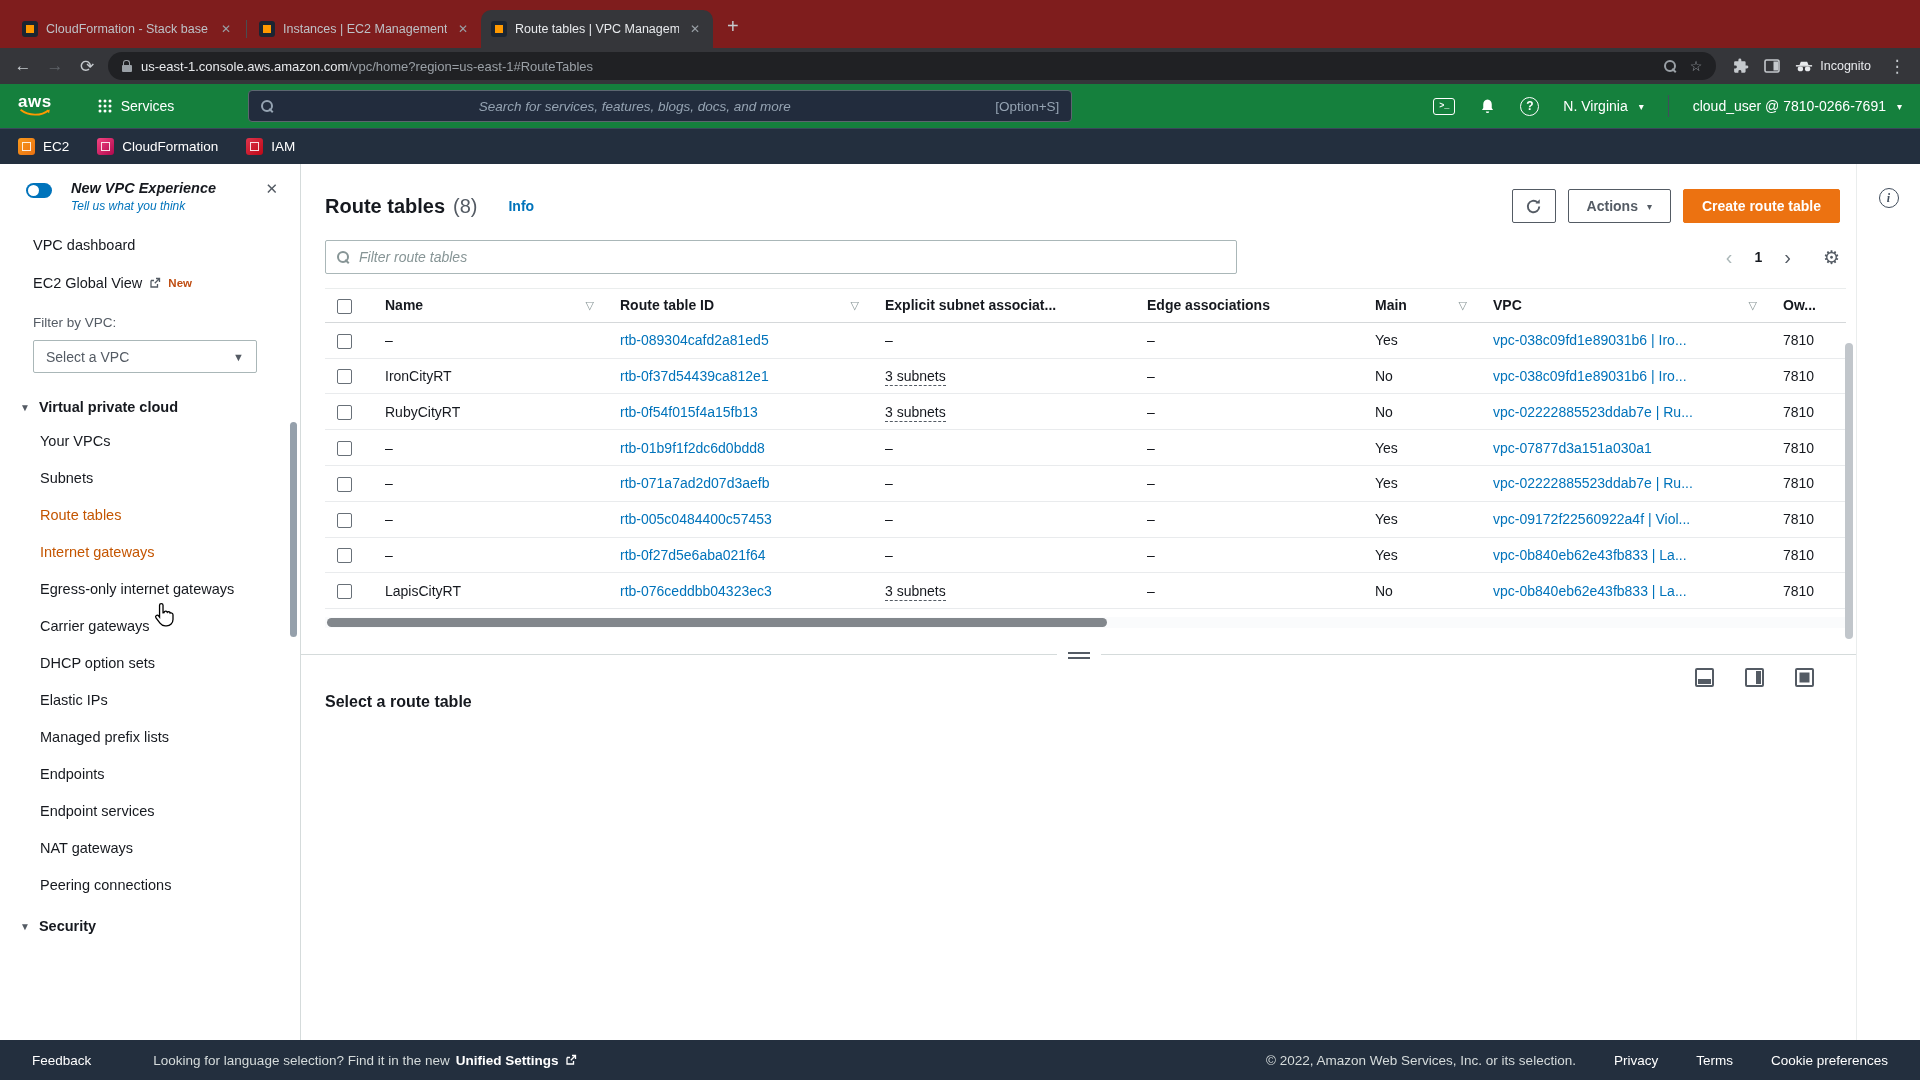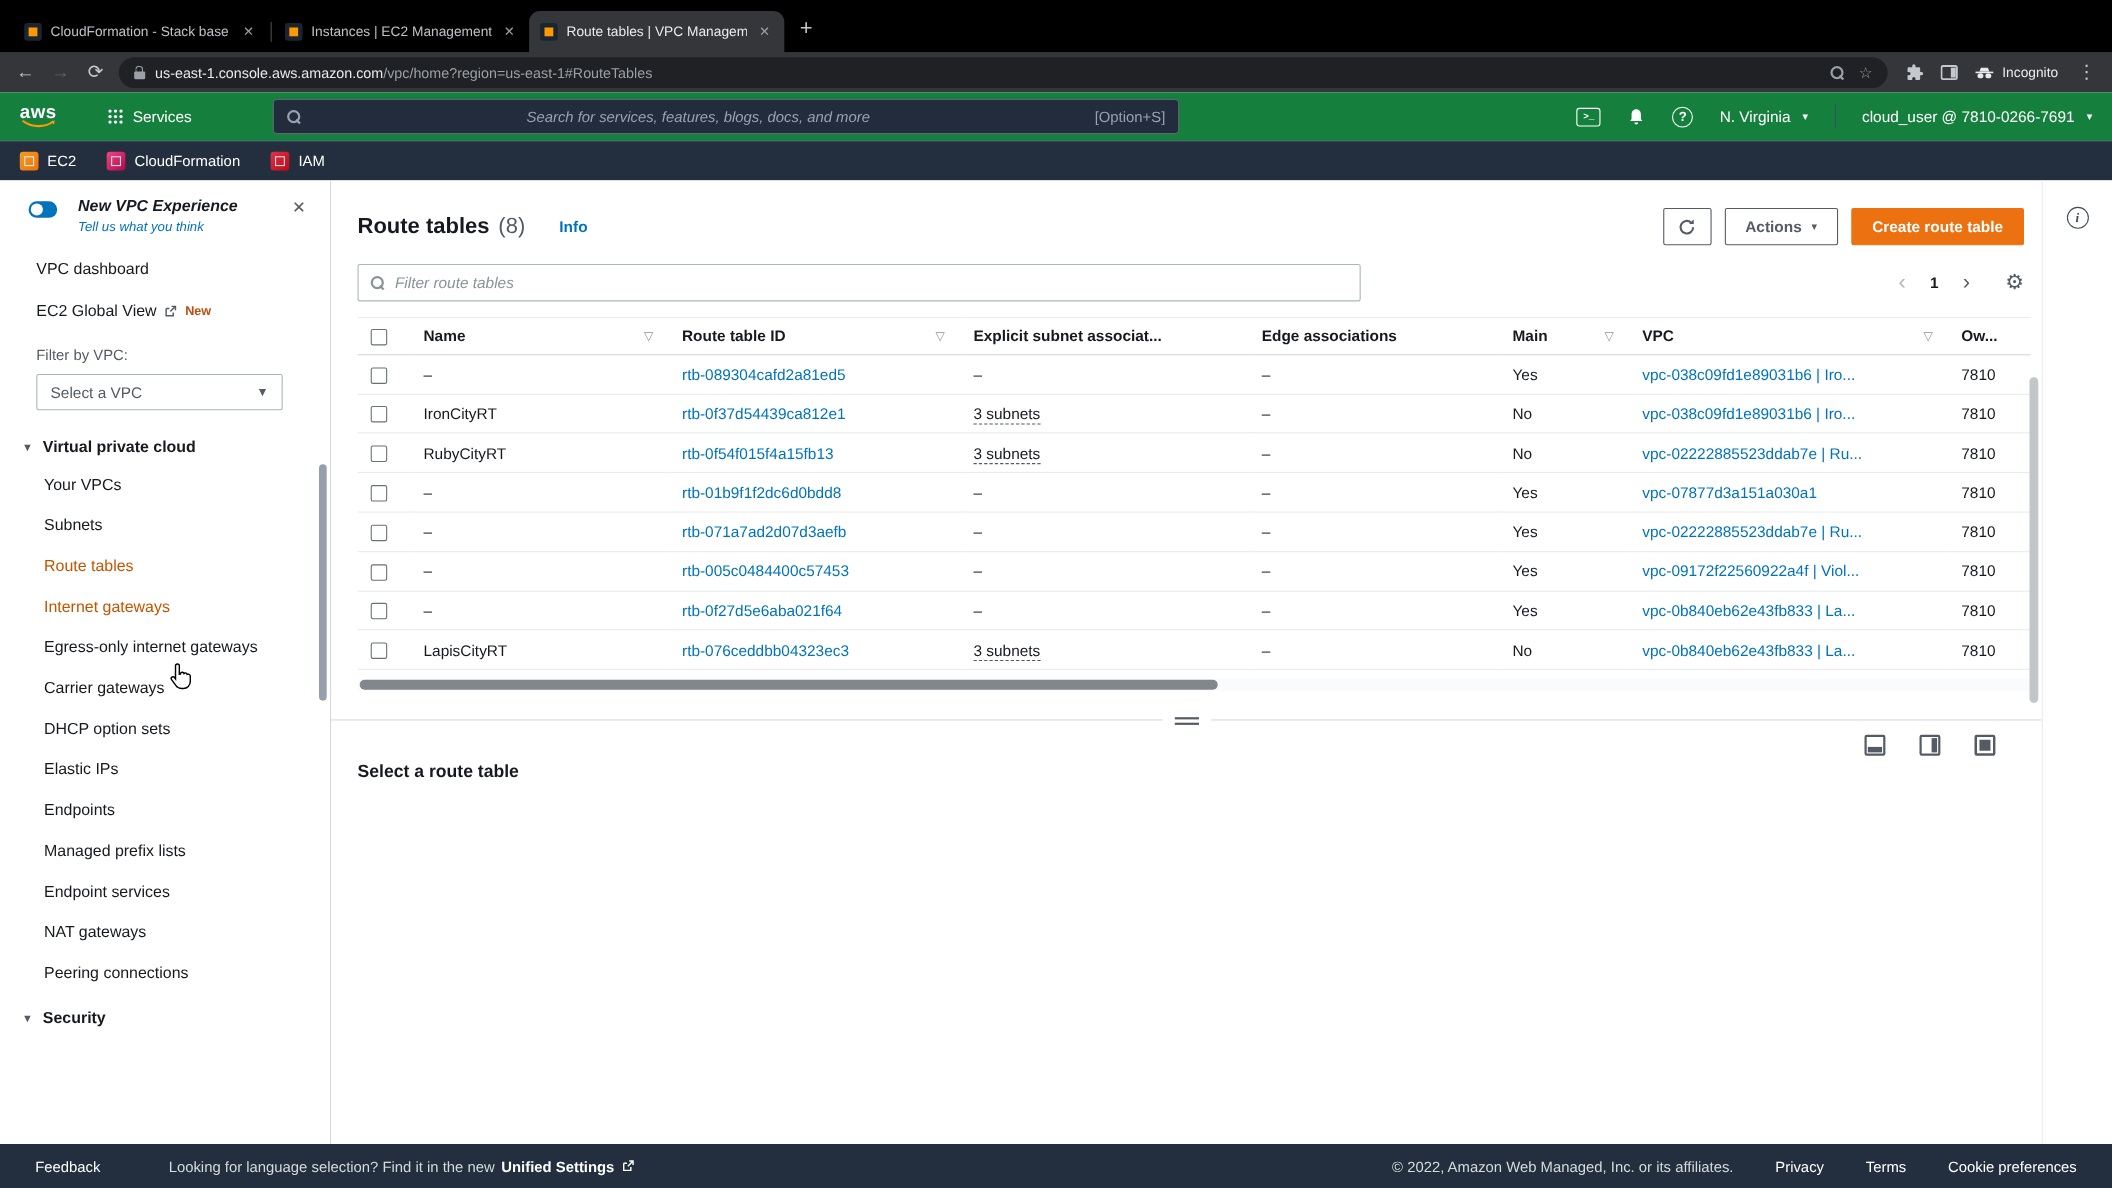--- a/index.html
+++ b/index.html
@@ -1,20 +1,20 @@
 <!DOCTYPE html>
 <html><head>
 <meta charset="utf-8">
 <style>
 * { box-sizing:border-box; margin:0; padding:0; }
 html,body { width:1920px; height:1080px; }
 body { font-family:"Liberation Sans","DejaVu Sans",sans-serif; background:#fff; overflow:hidden; color:#16191f; }
 
 
-.tabstrip { height:48px; background:#000000; display:flex; align-items:flex-end; padding-left:12px; }
+.tabstrip { height:48px; background:#7f1d1d; display:flex; align-items:flex-end; padding-left:12px; }
 .tab { width:232px; height:38px; display:flex; align-items:center; gap:8px; padding:0 10px; font-size:12.5px; color:#bdc1c6; }
 .tab.active { background:#35363a; color:#e8eaed; border-radius:10px 10px 0 0; }
 .tab .title { flex:1; white-space:nowrap; overflow:hidden; }
 .tab .x { color:#9aa0a6; font-size:12px; padding:0 3px; }
 .tab-sep { width:1px; height:18px; background:#4a4d51; margin:0 2px 10px 2px; }
 .newtab-btn { color:#c5c9cd; font-size:20px; margin:0 0 10px 14px; }
 .favicon { width:16px; height:16px; border-radius:3px; background:#1b2532; position:relative; flex:none; }
 .favicon::after { content:""; position:absolute; left:4px; top:4px; width:8px; height:8px; background:#ff9900; }
 
 .urlrow { height:36px; background:#35363a; display:flex; align-items:center; padding:0 12px; gap:10px; }
@@ -295,22 +295,22 @@
 
     <div class="sb-items">
       <div class="sb-item">Your VPCs</div>
       <div class="sb-item">Subnets</div>
       <div class="sb-item active">Route tables</div>
       <div class="sb-item hovered">Internet gateways</div>
       <div class="sb-item">Egress-only internet gateways</div>
       <div class="sb-item">Carrier gateways</div>
       <div class="sb-item">DHCP option sets</div>
       <div class="sb-item">Elastic IPs</div>
+      <div class="sb-item">Managed prefix lists</div>
       <div class="sb-item">Endpoints</div>
-      <div class="sb-item">Managed prefix lists</div>
       <div class="sb-item">Endpoint services</div>
       <div class="sb-item">NAT gateways</div>
       <div class="sb-item">Peering connections</div>
     </div>
 
     <div class="sb-section" style="margin-top:14px;">
       <span class="car">▼</span>
       <span>Security</span>
     </div>
 
@@ -528,18 +528,18 @@
   <span>Feedback</span>
   <span class="f-lang">
     <span>Looking for language selection? Find it in the new</span>
     <b>Unified Settings</b>
     <svg width="12" height="12" viewBox="0 0 12 12">
         <path d="M2 3.5h3M2 3.5V10h6.5V7" stroke="#fff" fill="none" stroke-width="1.3"></path>
         <path d="M7 1.5h3.5V5M10.5 1.5 5.8 6.2" stroke="#fff" fill="none" stroke-width="1.3"></path>
       </svg>
   </span>
   <span class="f-right">
-    <span class="f-copy">© 2022, Amazon Web Managed, Inc. or its affiliates.</span>
+    <span class="f-copy">© 2022, Amazon Web Services, Inc. or its selection.</span>
     <span>Privacy</span>
     <span>Terms</span>
     <span>Cookie preferences</span>
   </span>
 </div>
 
 </body></html>

